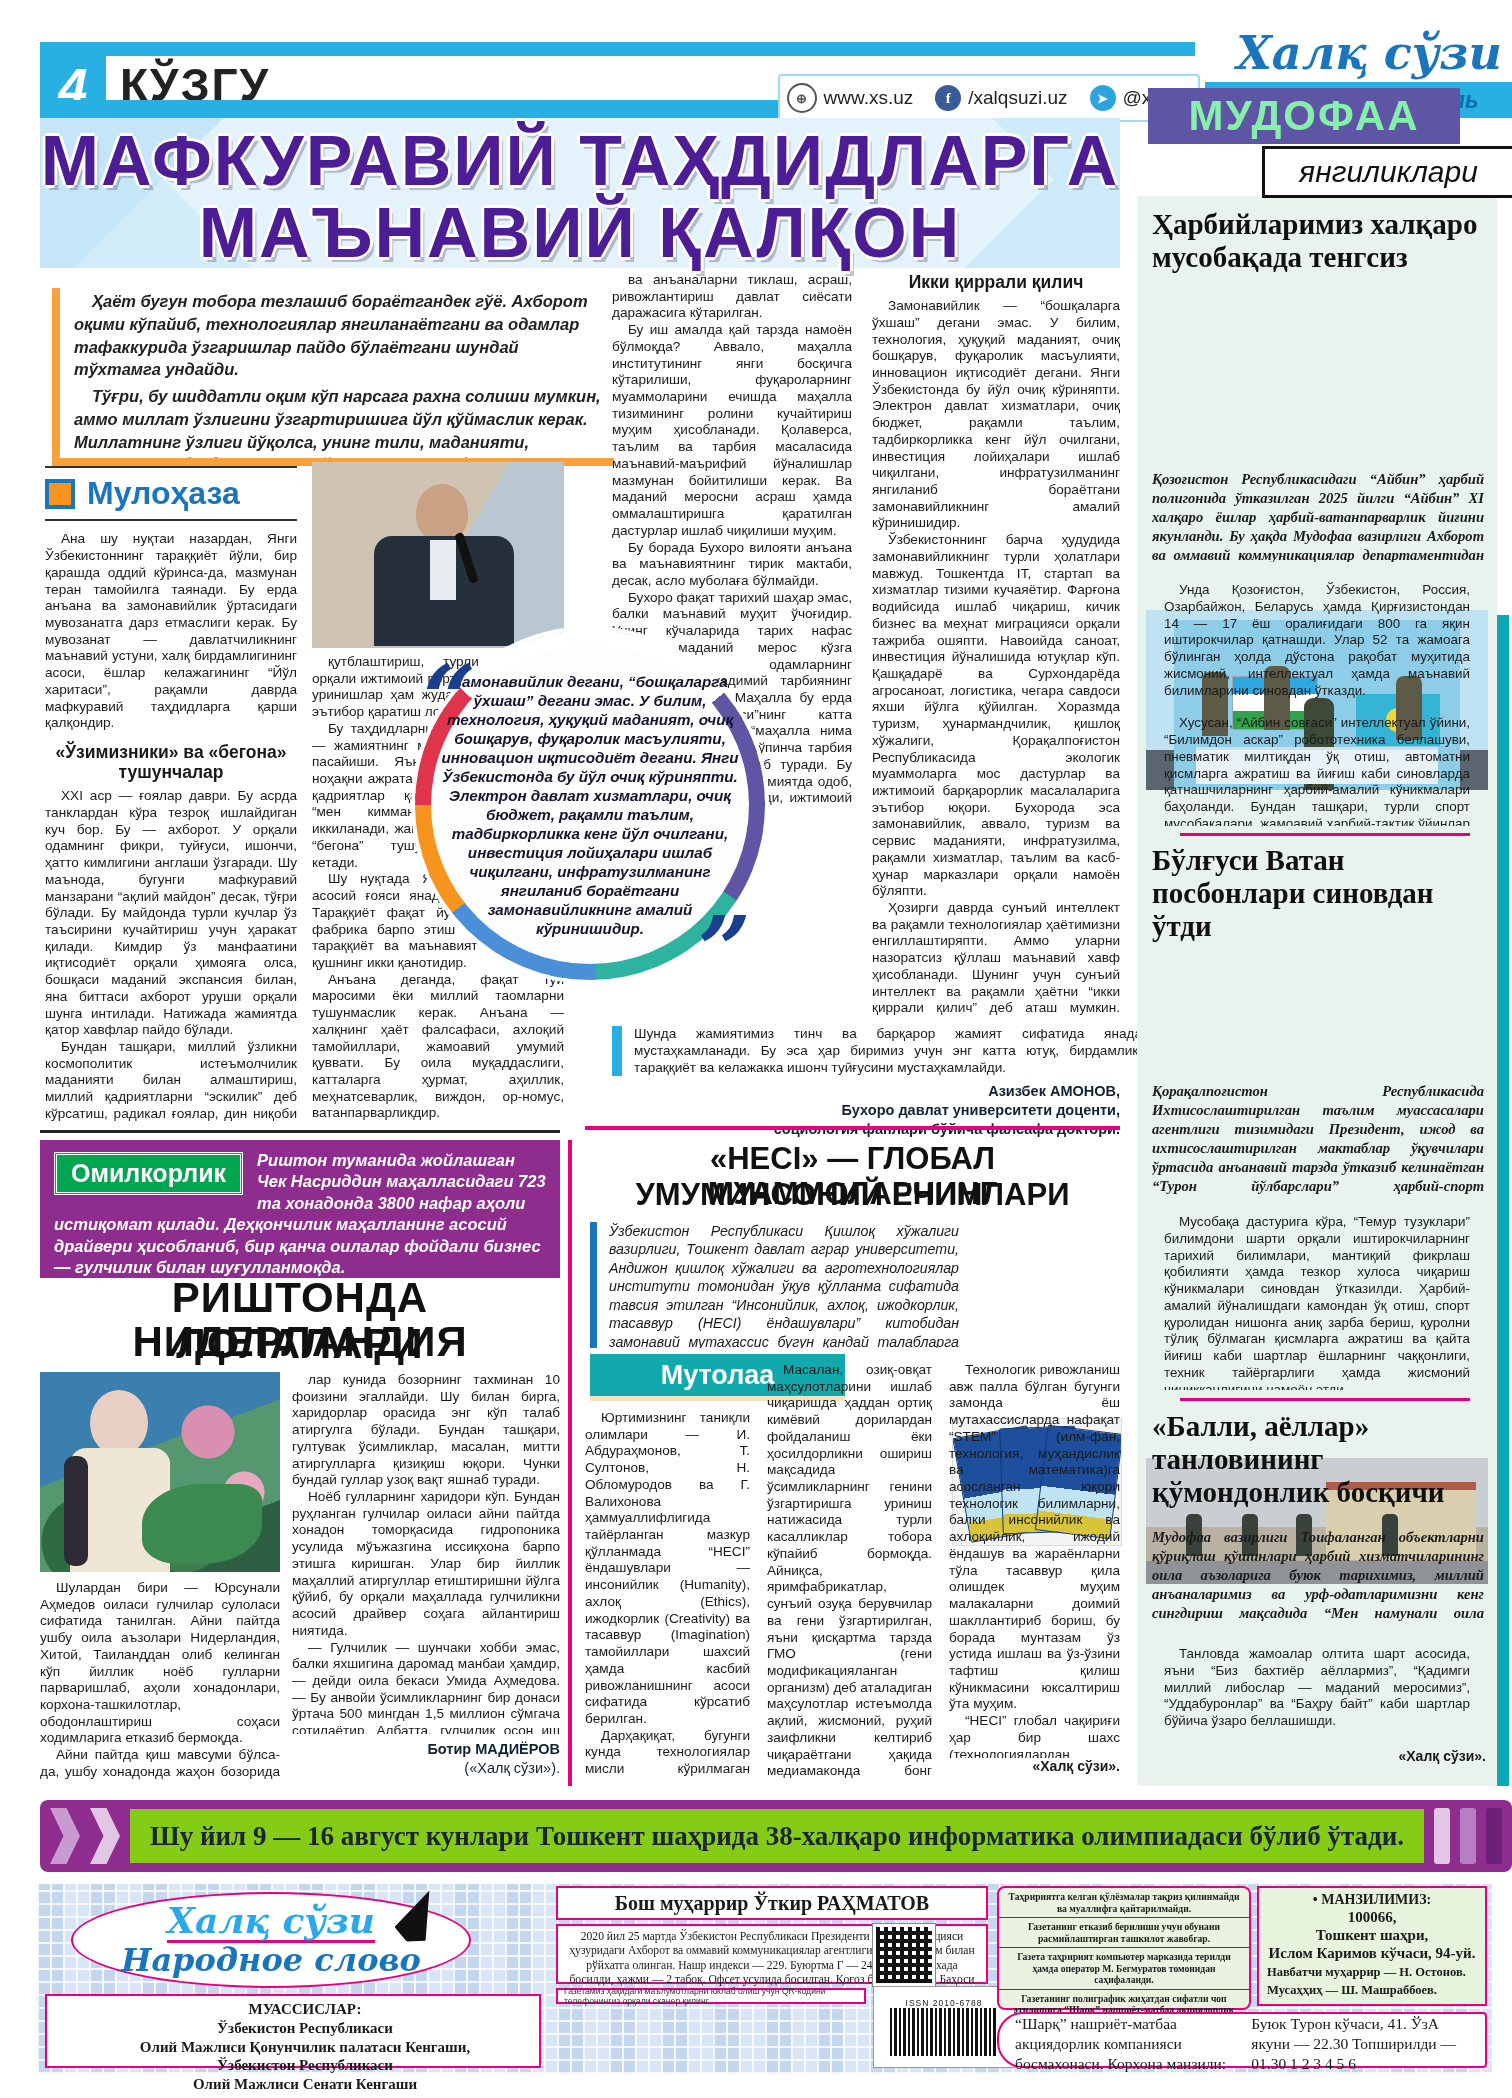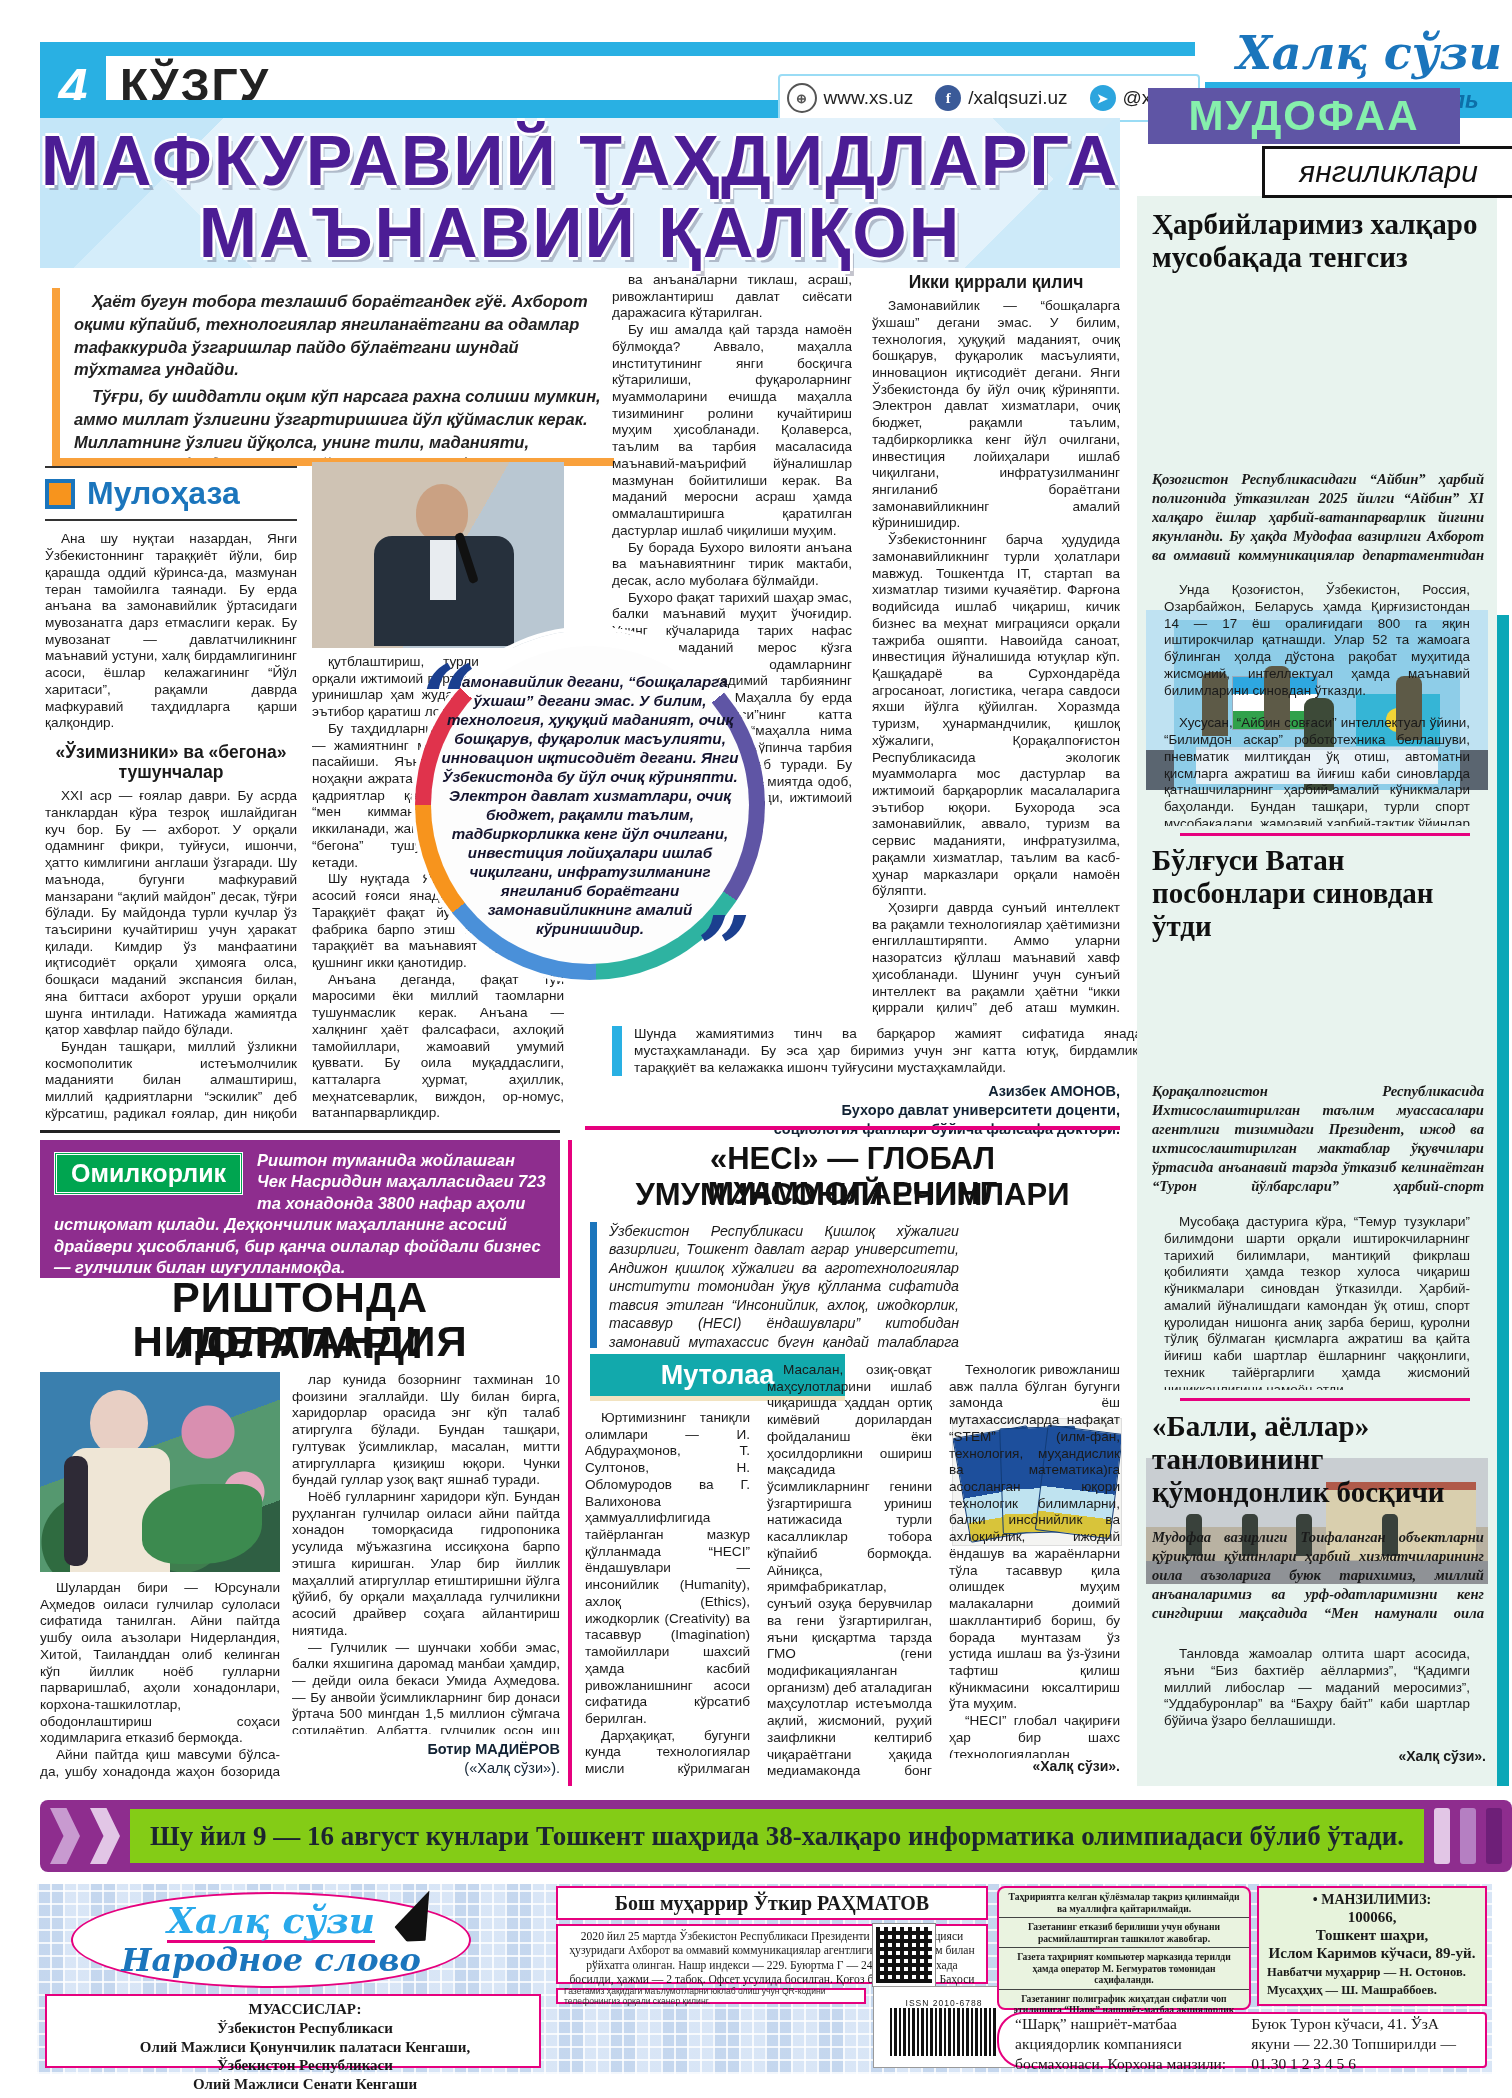--- a/index.html
+++ b/index.html
@@ -367,21 +367,21 @@
       <div class="notice">Таҳририятга келган қўлёзмалар тақриз қилинмайди ва муаллифга қайтарилмайди.</div>
       <div class="notice">Газетанинг етказиб берилиши учун обунани расмийлаштирган ташкилот жавобгар.</div>
       <div class="notice">Газета таҳририят компьютер марказида терилди ҳамда оператор М. Бегмуратов томонидан саҳифаланди.</div>
       <div class="notice">Газетанинг полиграфик жиҳатдан сифатли чоп этилишига “Шарқ” нашриёт-матбаа акциядорлик компанияси масъул. Босмахона телефони: 71-233-11-07.</div>
     </div>
 
     <div class="abs fbox addr" style="left:1220px;top:2px;width:230px;height:120px;background:#e7f3dc;">
       <div class="a1">• МАНЗИЛИМИЗ:</div>
       <div class="a2">100066,</div>
       <div class="a2">Тошкент шаҳри,</div>
-      <div class="a2">Ислом Каримов кўчаси, 89-уй.</div>
+      <div class="a2">Ислом Каримов кўчаси, 94-уй.</div>
       <div class="a3">Навбатчи муҳаррир — Н. Остонов.</div>
       <div class="a3">Мусаҳҳиҳ — Ш. Машраббоев.</div>
     </div>
 
     <div class="abs fbox printbox" style="left:960px;top:128px;width:490px;height:56px;">
       <div>“Шарқ” нашриёт-матбаа акциядорлик компанияси босмахонаси. Корхона манзили:</div>
       <div>Буюк Турон кўчаси, 41.    ЎзА якуни — 22.30    Топширилди — 01.30    1 2 3 4 5 6</div>
     </div>
   </div>
 

